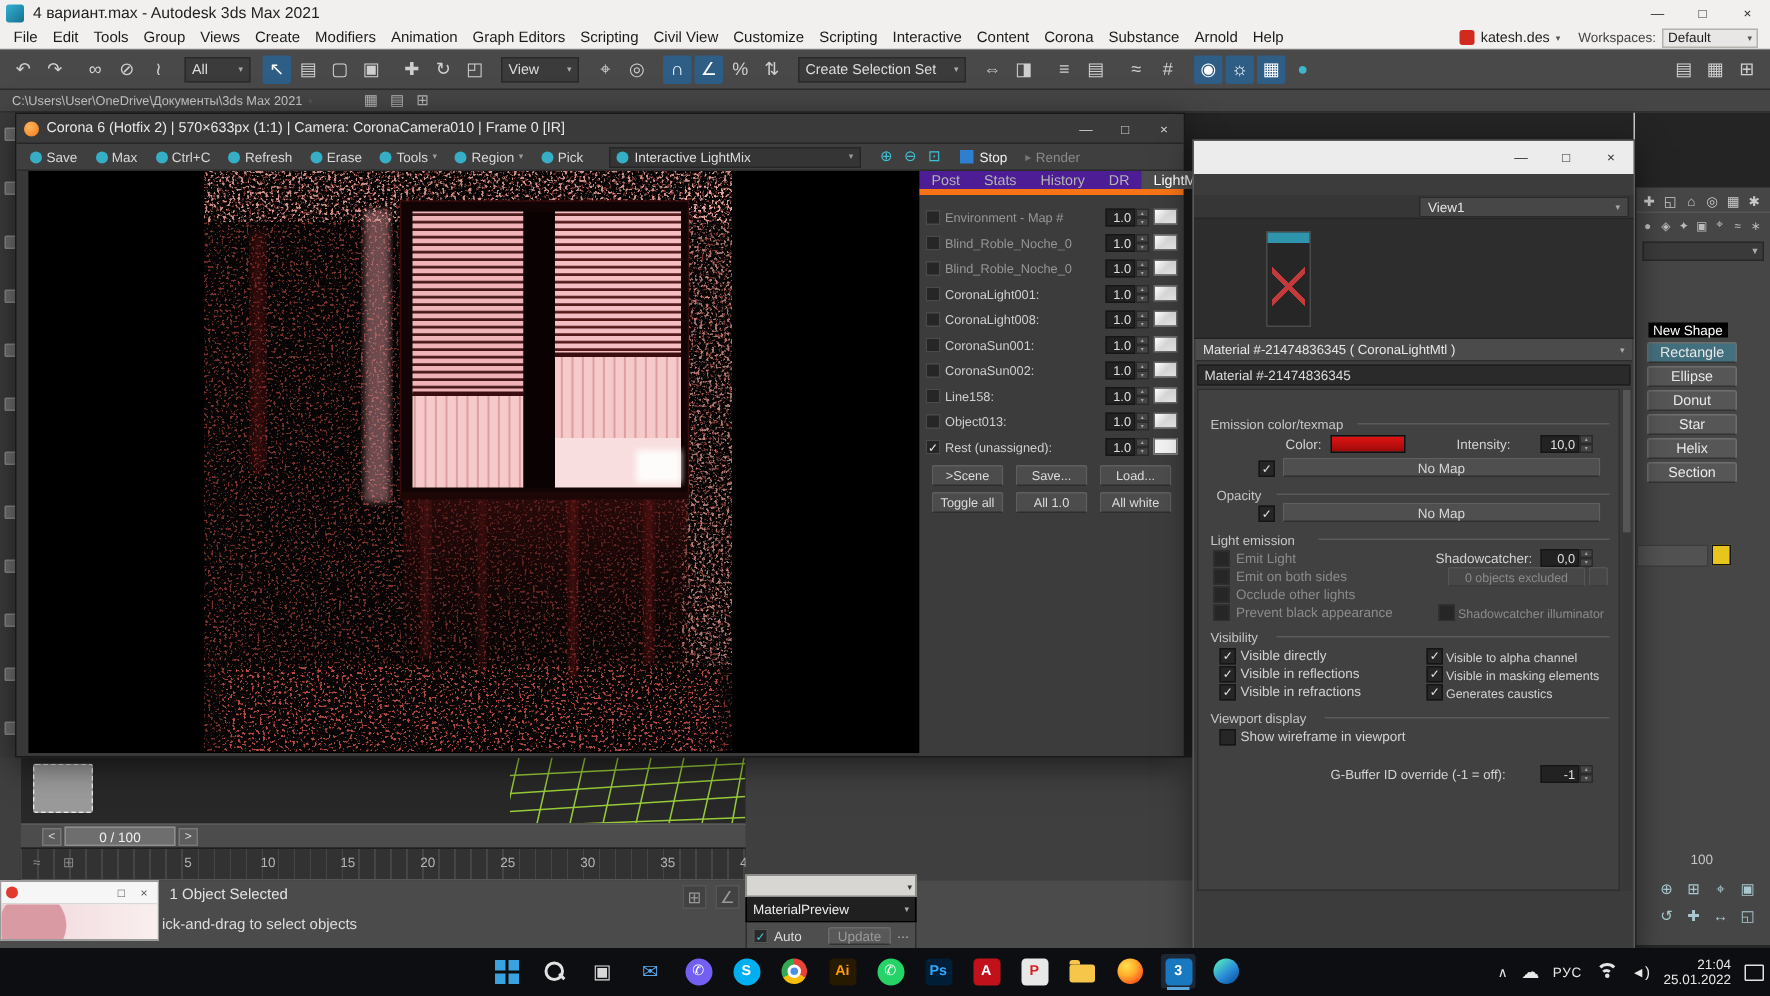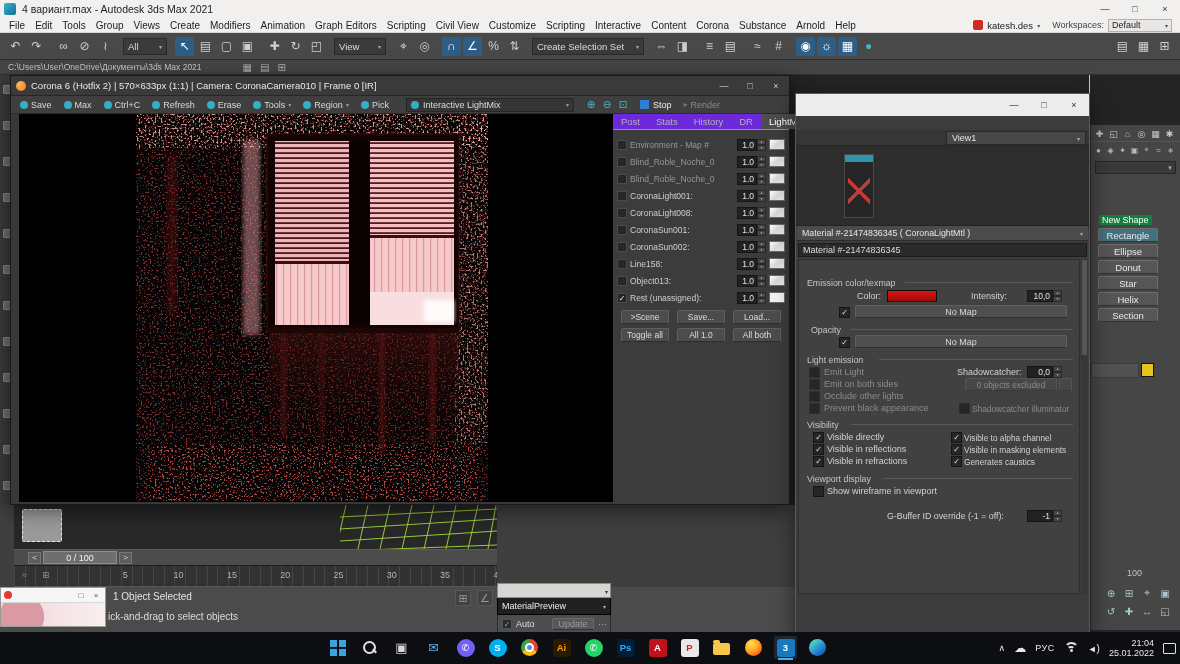--- a/index.html
+++ b/index.html
@@ -59,21 +59,21 @@
 .sicon{width:16px;height:16px;color:#9a9a9a;font-size:11px;display:flex;align-items:center;justify-content:center;background:#424242;border:1px solid #565656}
 
 
 .cmdpanel{position:absolute;left:1090px;top:125px;width:90px;height:505px;background:#464646;border-left:1px solid #2e2e2e;z-index:4}
 .cp-tabs{display:flex;padding:2px 2px 0;gap:1px}
 .cp-tab{width:13px;height:14px;color:#c9c9c9;font-size:9px;display:flex;align-items:center;justify-content:center}
 .cp-cats{display:flex;padding:2px;gap:1px;border-top:1px solid #555}
 .cp-cat{width:11px;height:12px;color:#bbb;font-size:8px;display:flex;align-items:center;justify-content:center}
 .cp-drop{margin:3px 4px;height:13px;background:#3a3a3a;border:1px solid #282828;position:relative}
 .cp-drop b{position:absolute;right:2px;top:3px;font-size:6px;color:#aaa}
-.cp-newshape{position:absolute;left:8px;top:90px;background:#15803d;color:#fff;font-size:9px;padding:0 3px}
+.cp-newshape{position:absolute;left:8px;top:90px;background:#000000;color:#fff;font-size:9px;padding:0 3px}
 .cp-shapes{position:absolute;left:7px;top:103px;display:flex;flex-direction:column;gap:2px}
 .cp-shape{width:60px;height:14px;background:#565656;border:1px solid #6e6e6e;border-bottom-color:#333;border-radius:2px;color:#e8e8e8;font-size:9.5px;display:flex;align-items:center;justify-content:center}
 .cp-shape.first{background:#43707e}
 .cp-namefield{position:absolute;left:0;top:238px;width:48px;height:15px;background:#525252;border:1px solid #3c3c3c}
 .cp-colorswatch{position:absolute;left:50px;top:238px;width:13px;height:14px;background:#e7c51c;border:1px solid #141414}
 .cp-zoom{position:absolute;left:36px;top:443px;font-size:9px;color:#c5c5c5}
 .cp-nav{position:absolute;left:12px;top:460px;width:76px;display:flex;flex-wrap:wrap;gap:2px}
 .cp-navi{width:16px;height:16px;color:#a8c8d0;font-size:10px;display:flex;align-items:center;justify-content:center}
 
 
@@ -91,21 +91,21 @@
 .cr-mix{margin-left:10px;width:168px;height:14px;background:#353535;border:1px solid #262626;display:flex;align-items:center;gap:4px;padding:0 4px;color:#ddd;font-size:9px}
 .cr-mix b{margin-left:auto;font-size:6px;color:#999}
 .cr-zooms{display:flex;gap:2px;margin-left:8px}
 .cr-zoom{width:14px;height:14px;color:#3fc0d6;font-size:10px;display:flex;align-items:center;justify-content:center}
 .cr-stop{display:flex;align-items:center;gap:4px;margin-left:8px;color:#f0f0f0;font-size:9px}
 .stopsq{width:9px;height:9px;background:#2f7fd0;display:inline-block}
 .cr-render{display:flex;align-items:center;gap:3px;margin-left:10px;color:#8a8a8a;font-size:9px}
 .cr-render b{font-size:8px;color:#777}
 .cr-canvas{position:absolute;left:8px;top:38px;width:594px;height:388px;background:#000}
 .cr-side{position:absolute;left:602px;top:38px;width:176px;height:390px}
-.cr-tabs{display:flex;height:16px;background:#6d28d9;border-bottom:1px solid #f97316}
+.cr-tabs{display:flex;height:16px;background:#4c1d95;border-bottom:4px solid #f97316}
 .ctab{padding:0 8px;font-size:9.5px;color:#b2b2b2;display:flex;align-items:center}
 .ctab.active{background:#4d4d4d;color:#fff}
 .lm{position:absolute;left:0;right:0;top:16px;bottom:0;background:#3c3c3c;padding-top:6px}
 .lm-row{display:flex;align-items:center;height:17px;padding:0 4px;gap:3px}
 .lm-check{width:10px;height:10px;background:#262626;border:1px solid #4a4a4a;color:#e8e8e8;font-size:8px;line-height:9px;text-align:center;flex:0 0 auto}
 .lm-label{flex:1;font-size:8.5px;color:#cfcfcf;white-space:nowrap;overflow:hidden}
 .lm-row.dim .lm-label{color:#969696}
 .lm-swatch{width:16px;height:11px;border:1px solid #6a6a6a;background:linear-gradient(135deg,#ffffff 0%,#d9d9d9 50%,#efefef 100%);flex:0 0 auto}
 .lm-swatch.solid{background:#f2f2f2}
 .lm-btnrow{display:flex;gap:8px;padding:4px 8px 0}
@@ -698,21 +698,21 @@
             </div>
           </div>
         <div class="lm-btnrow">
             <div class="lm-btn">&gt;Scene</div>
             <div class="lm-btn">Save...</div>
             <div class="lm-btn">Load...</div>
           </div>
         <div class="lm-btnrow">
             <div class="lm-btn">Toggle all</div>
             <div class="lm-btn">All 1.0</div>
-            <div class="lm-btn">All both</div>
+            <div class="lm-btn">All white</div>
           </div>
       </div>
     </div>
   </div>
 
   <div class="matedit">
     <div class="me-title">
       <span class="me-ctrl">—</span>
       <span class="me-ctrl">□</span>
       <span class="me-ctrl">×</span>

